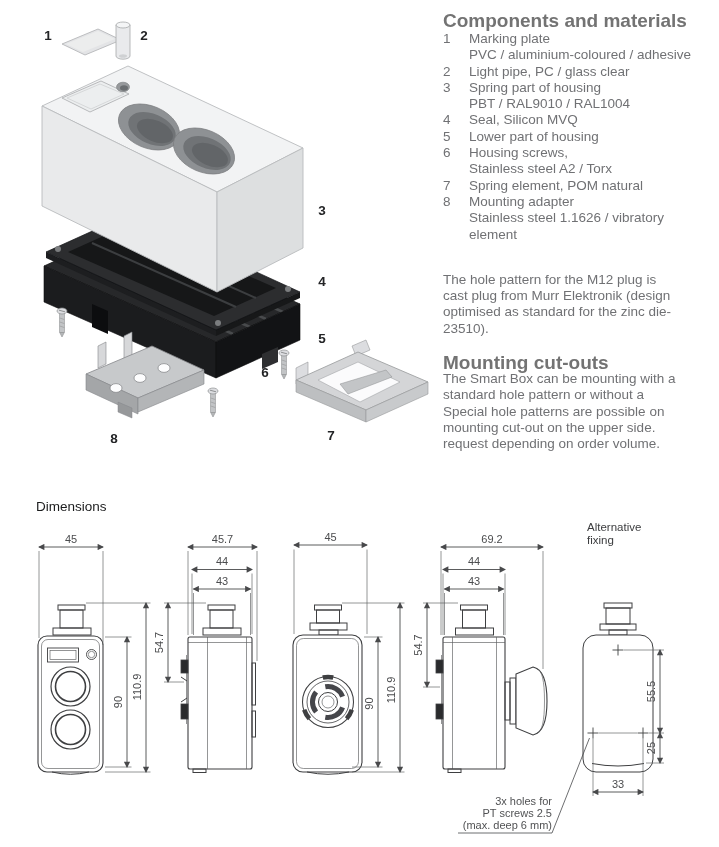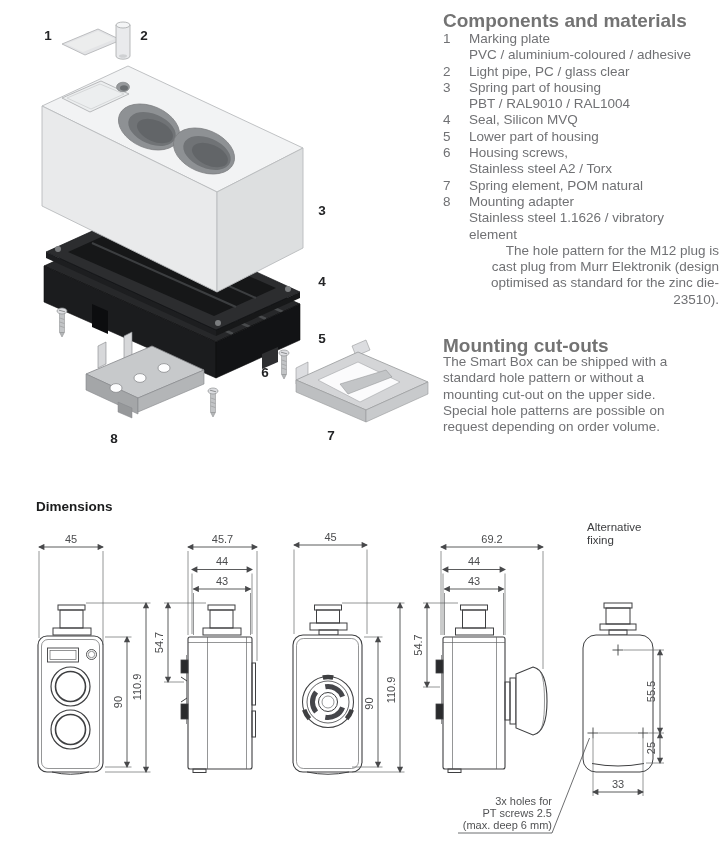--- a/index.html
+++ b/index.html
@@ -8,23 +8,23 @@
   svg{position:absolute;display:block;}
   .exploded{left:0;top:0;}
   .dimsvg{left:0;top:517px;}
   .col-right{position:absolute;left:443px;top:12px;width:276px;}
   .hd{font-size:19px;line-height:17px;font-weight:bold;color:#737373;}
   .list{margin-top:2px;}
   .item{display:flex;}
   .inum{width:26px;flex:0 0 26px;font-size:13.5px;line-height:16.3px;color:#707174;}
   .itxt{flex:1;}
   .ln{font-size:13.5px;line-height:16.3px;color:#707174;}
-  .para{text-align:right;}
-  .hd2{margin-top:29px;}
-  .dims-heading{position:absolute;left:36px;top:499px;font-size:13.5px;font-weight:bold;color:#1b1c1d;}
+  .para{margin-top:29px;}
+  .hd2{margin-top:17px;}
+  .dims-heading{position:absolute;left:36px;top:499px;font-size:13.5px;font-weight:normal;color:#1b1c1d;}
   
   .dt{font-family:"Liberation Sans",sans-serif;font-size:11px;fill:#4b4c4e;}
   .at{font-family:"Liberation Sans",sans-serif;font-size:11.5px;fill:#3b3c3e;}
   .nt{font-family:"Liberation Sans",sans-serif;font-size:11px;fill:#515254;}
   .pl{font-family:"Liberation Sans",sans-serif;font-size:13.5px;font-weight:600;fill:#232426;}
   .ol{fill:#fff;stroke:#3e3f41;stroke-width:1.1;}
   .ol2{fill:none;stroke:#3e3f41;stroke-width:1;}
   .il{fill:none;stroke:#5b5c5e;stroke-width:0.65;}
   .dl{stroke:#48494b;stroke-width:0.9;marker-start:url(#ar);marker-end:url(#ar);}
   .ext{stroke:#5b5c5e;stroke-width:0.65;fill:none;}
@@ -197,24 +197,24 @@
 
     <div class="para">
       <div class="ln">The hole pattern for the M12 plug is</div>
       <div class="ln">cast plug from Murr Elektronik (design</div>
       <div class="ln">optimised as standard for the zinc die-</div>
       <div class="ln">23510).</div>
     </div>
 
     <div class="hd hd2">Mounting cut-outs</div>
     <div>
-      <div class="ln">The Smart Box can be shipped with a</div>
+      <div class="ln">The Smart Box can be mounting with a</div>
       <div class="ln">standard hole pattern or without a</div>
+      <div class="ln">Special hole patterns are possible on</div>
       <div class="ln">mounting cut-out on the upper side.</div>
-      <div class="ln">Special hole patterns are possible on</div>
       <div class="ln">request depending on order volume.</div>
     </div>
   </div>
 
   <div class="dims-heading">Dimensions</div>
 
   <svg class="dimsvg" width="719" height="330" viewBox="0 0 719 330">
     <defs>
       <marker id="ar" viewBox="0 0 10 10" refX="8.5" refY="5" markerWidth="10" markerHeight="7" orient="auto-start-reverse">
         <path d="M0 0 L10 5 L0 10 Z" fill="#48494b"></path>

